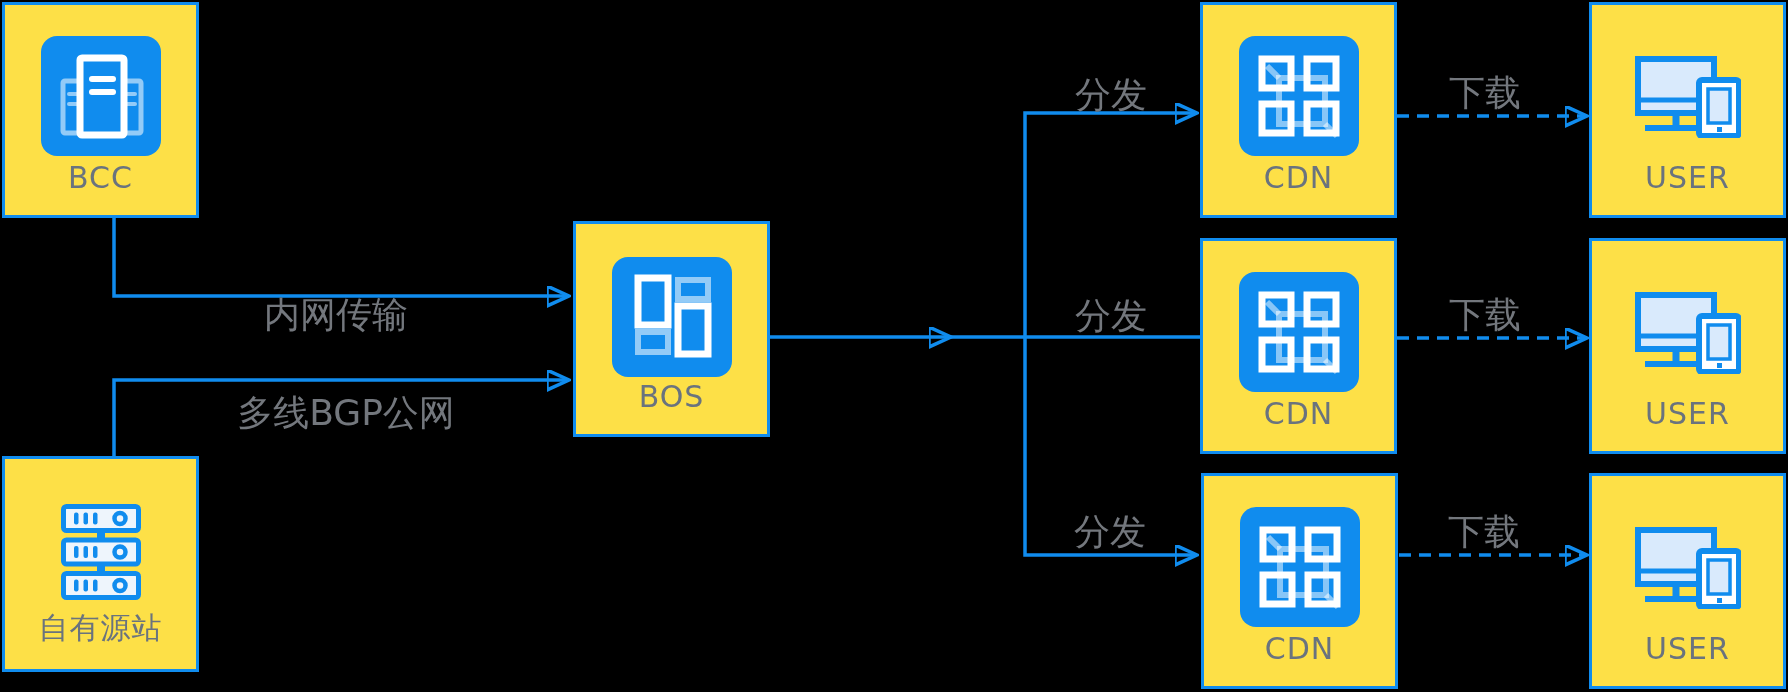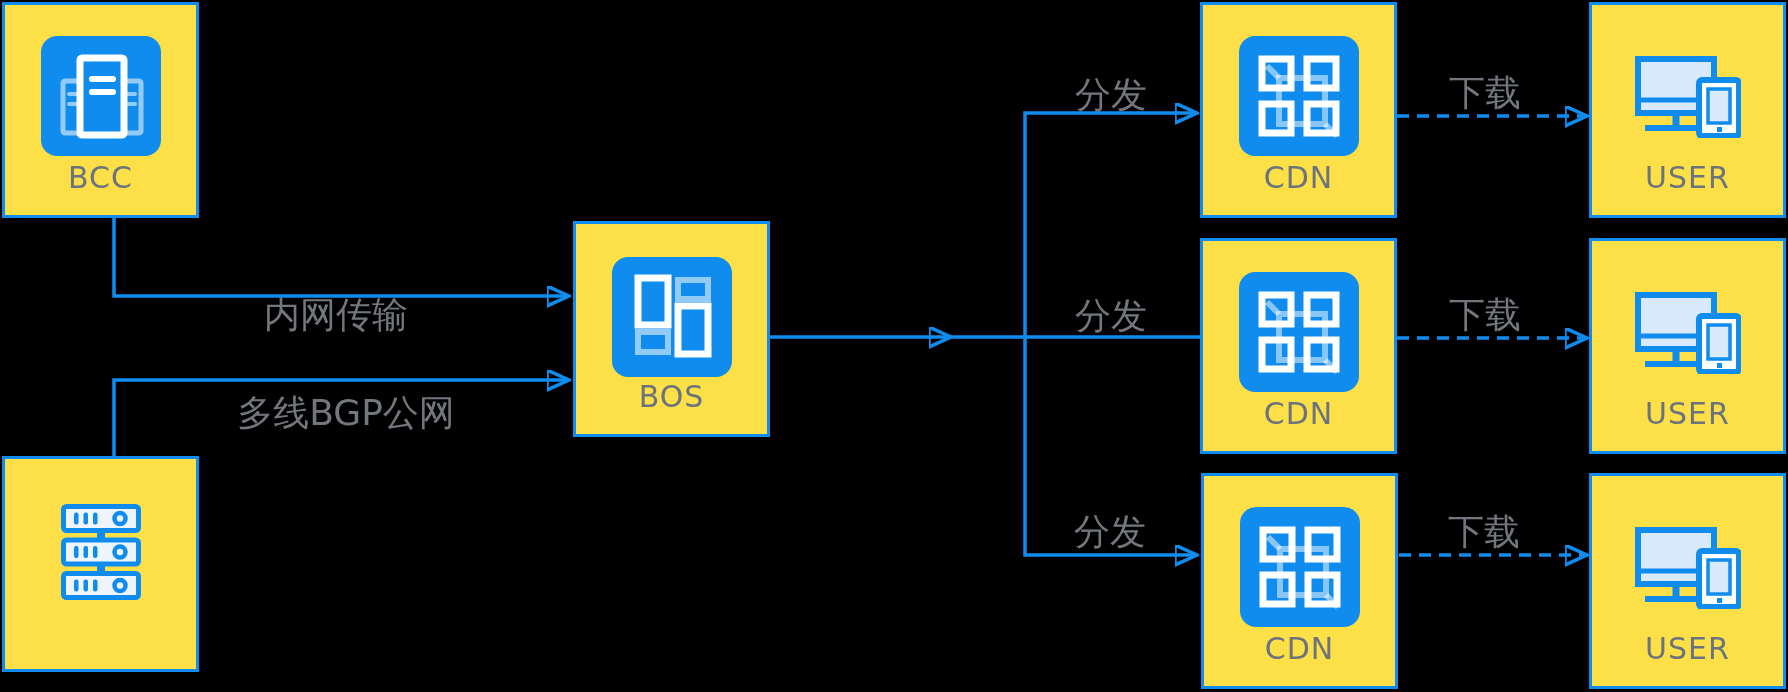--- a/index.html
+++ b/index.html
@@ -106,20 +106,21 @@
         <rect x="13" y="75.5" width="4.5" height="12" rx="2"></rect>
         <rect x="22.5" y="75.5" width="4.5" height="12" rx="2"></rect>
         <rect x="32" y="75.5" width="4.5" height="12" rx="2"></rect>
       </g>
       <g fill="none" stroke="#108cee" stroke-width="4.5">
         <circle cx="59" cy="14.5" r="5.5"></circle>
         <circle cx="59" cy="48" r="5.5"></circle>
         <circle cx="59" cy="81.5" r="5.5"></circle>
       </g>
     </svg>
+    <div class="node-label">自有源站</div>
   </div>
 
   <div class="node n-bos">
     <svg class="icon" width="120" height="120" viewBox="0 0 120 120">
       <rect width="120" height="120" rx="16" fill="#108cee"></rect>
       <rect x="26" y="21" width="30" height="47" fill="none" stroke="#ffffff" stroke-width="7"></rect>
       <rect x="66" y="23" width="30" height="19" fill="none" stroke="rgba(255,255,255,0.55)" stroke-width="6"></rect>
       <rect x="66" y="49" width="30" height="48" fill="none" stroke="#ffffff" stroke-width="7"></rect>
       <rect x="26" y="75" width="30" height="20" fill="none" stroke="rgba(255,255,255,0.55)" stroke-width="6"></rect>
     </svg>

